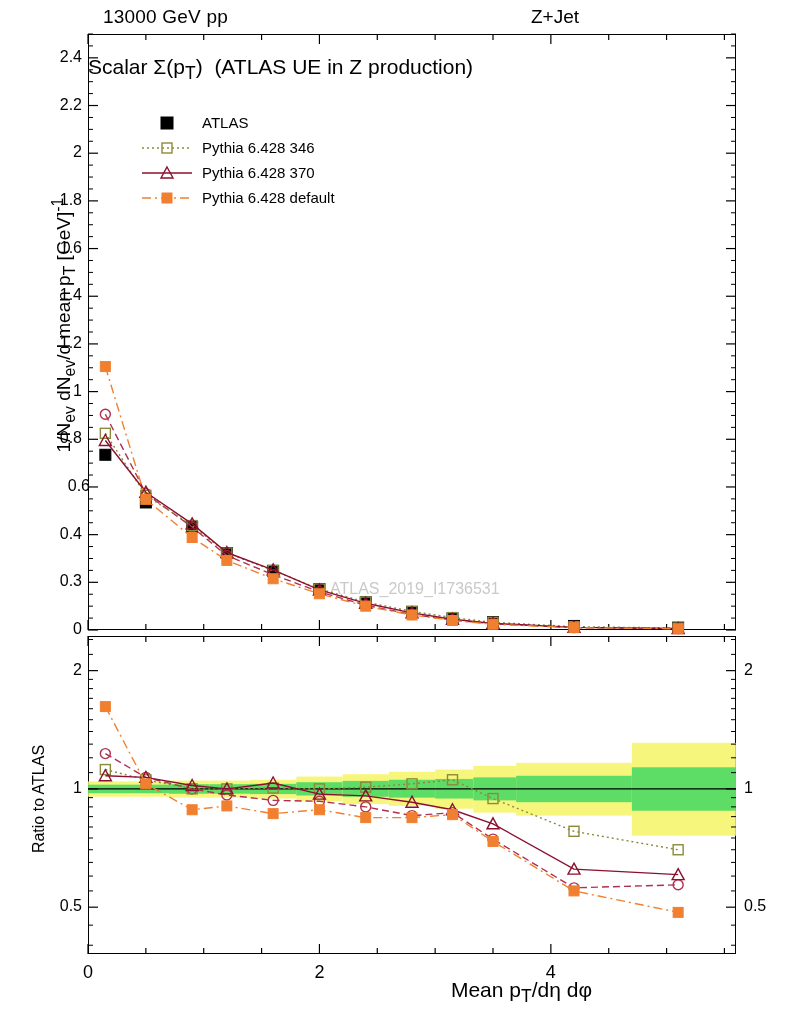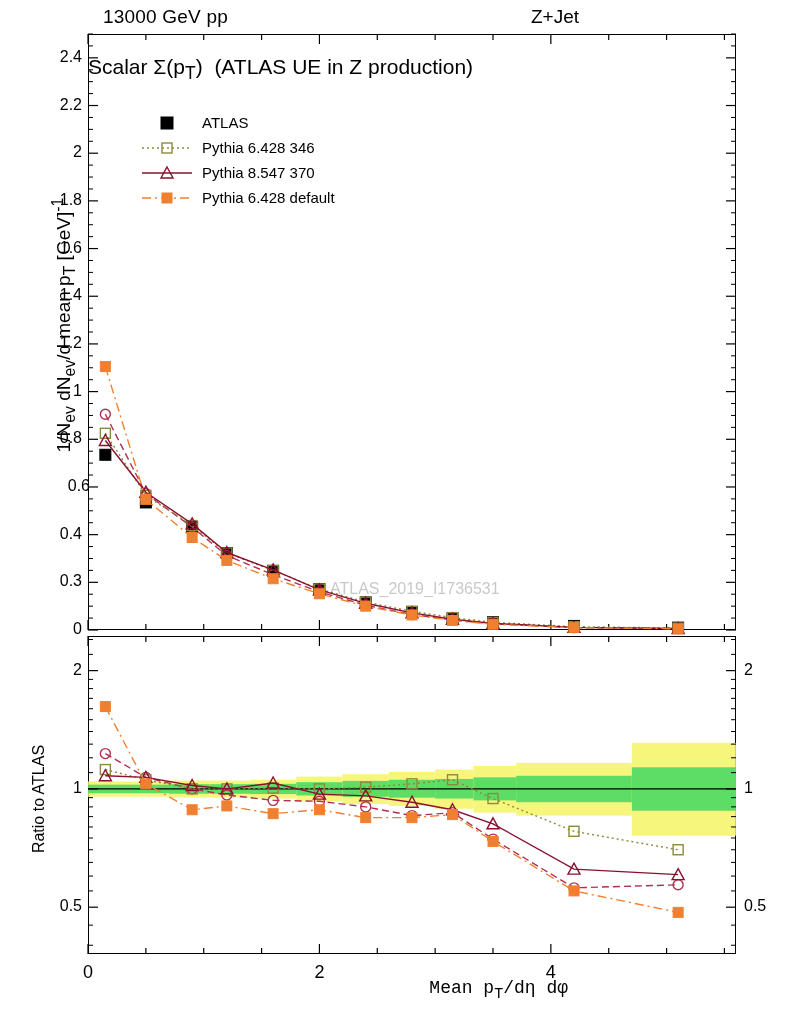--- a/index.html
+++ b/index.html
@@ -66,24 +66,23 @@
   .ylabel-ratio {
     left: -51px;
     top: 790px;
     width: 180px;
     transform: rotate(-90deg);
     transform-origin: center center;
     text-align: center;
     font-size: 16px;
   }
   .xlabel {
-    right: 66px;
+    right: 42px;
     top: 978px;
-    font-size: 18px;
-    font-family: Liberation Mono, monospace;
+    font-size: 21px;
   }
 
   .plot-title {
     left: 88px; top: 55px; width: 648px;
     font-size: 21px;
   }
 
   .watermark {
     left: 330px; top: 580px;
     font-size: 16px;
@@ -542,21 +541,21 @@
       </div>
       <div class="leg-row">
         <div class="leg-sym">
           <svg width="54" height="22">
             <line x1="2" y1="11" x2="52" y2="11" stroke="#8a1030" stroke-width="1.5"></line>
             <g>
               <polygon points="27,5 33,16 21,16" fill="none" stroke="#8a1030" stroke-width="1.4"></polygon>
             </g>
           </svg>
         </div>
-        <div class="leg-label">Pythia 8.547 370</div>
+        <div class="leg-label">Pythia 6.428 370</div>
       </div>
       <div class="leg-row">
         <div class="leg-sym">
           <svg width="54" height="22">
             <line x1="2" y1="11" x2="52" y2="11" stroke="#f08030" stroke-width="1.5" stroke-dasharray="9,4,2,4"></line>
             <g>
               <rect x="22" y="6" width="10" height="10" fill="#f08030" stroke="#f08030" stroke-width="1"></rect>
             </g>
           </svg>
         </div>

